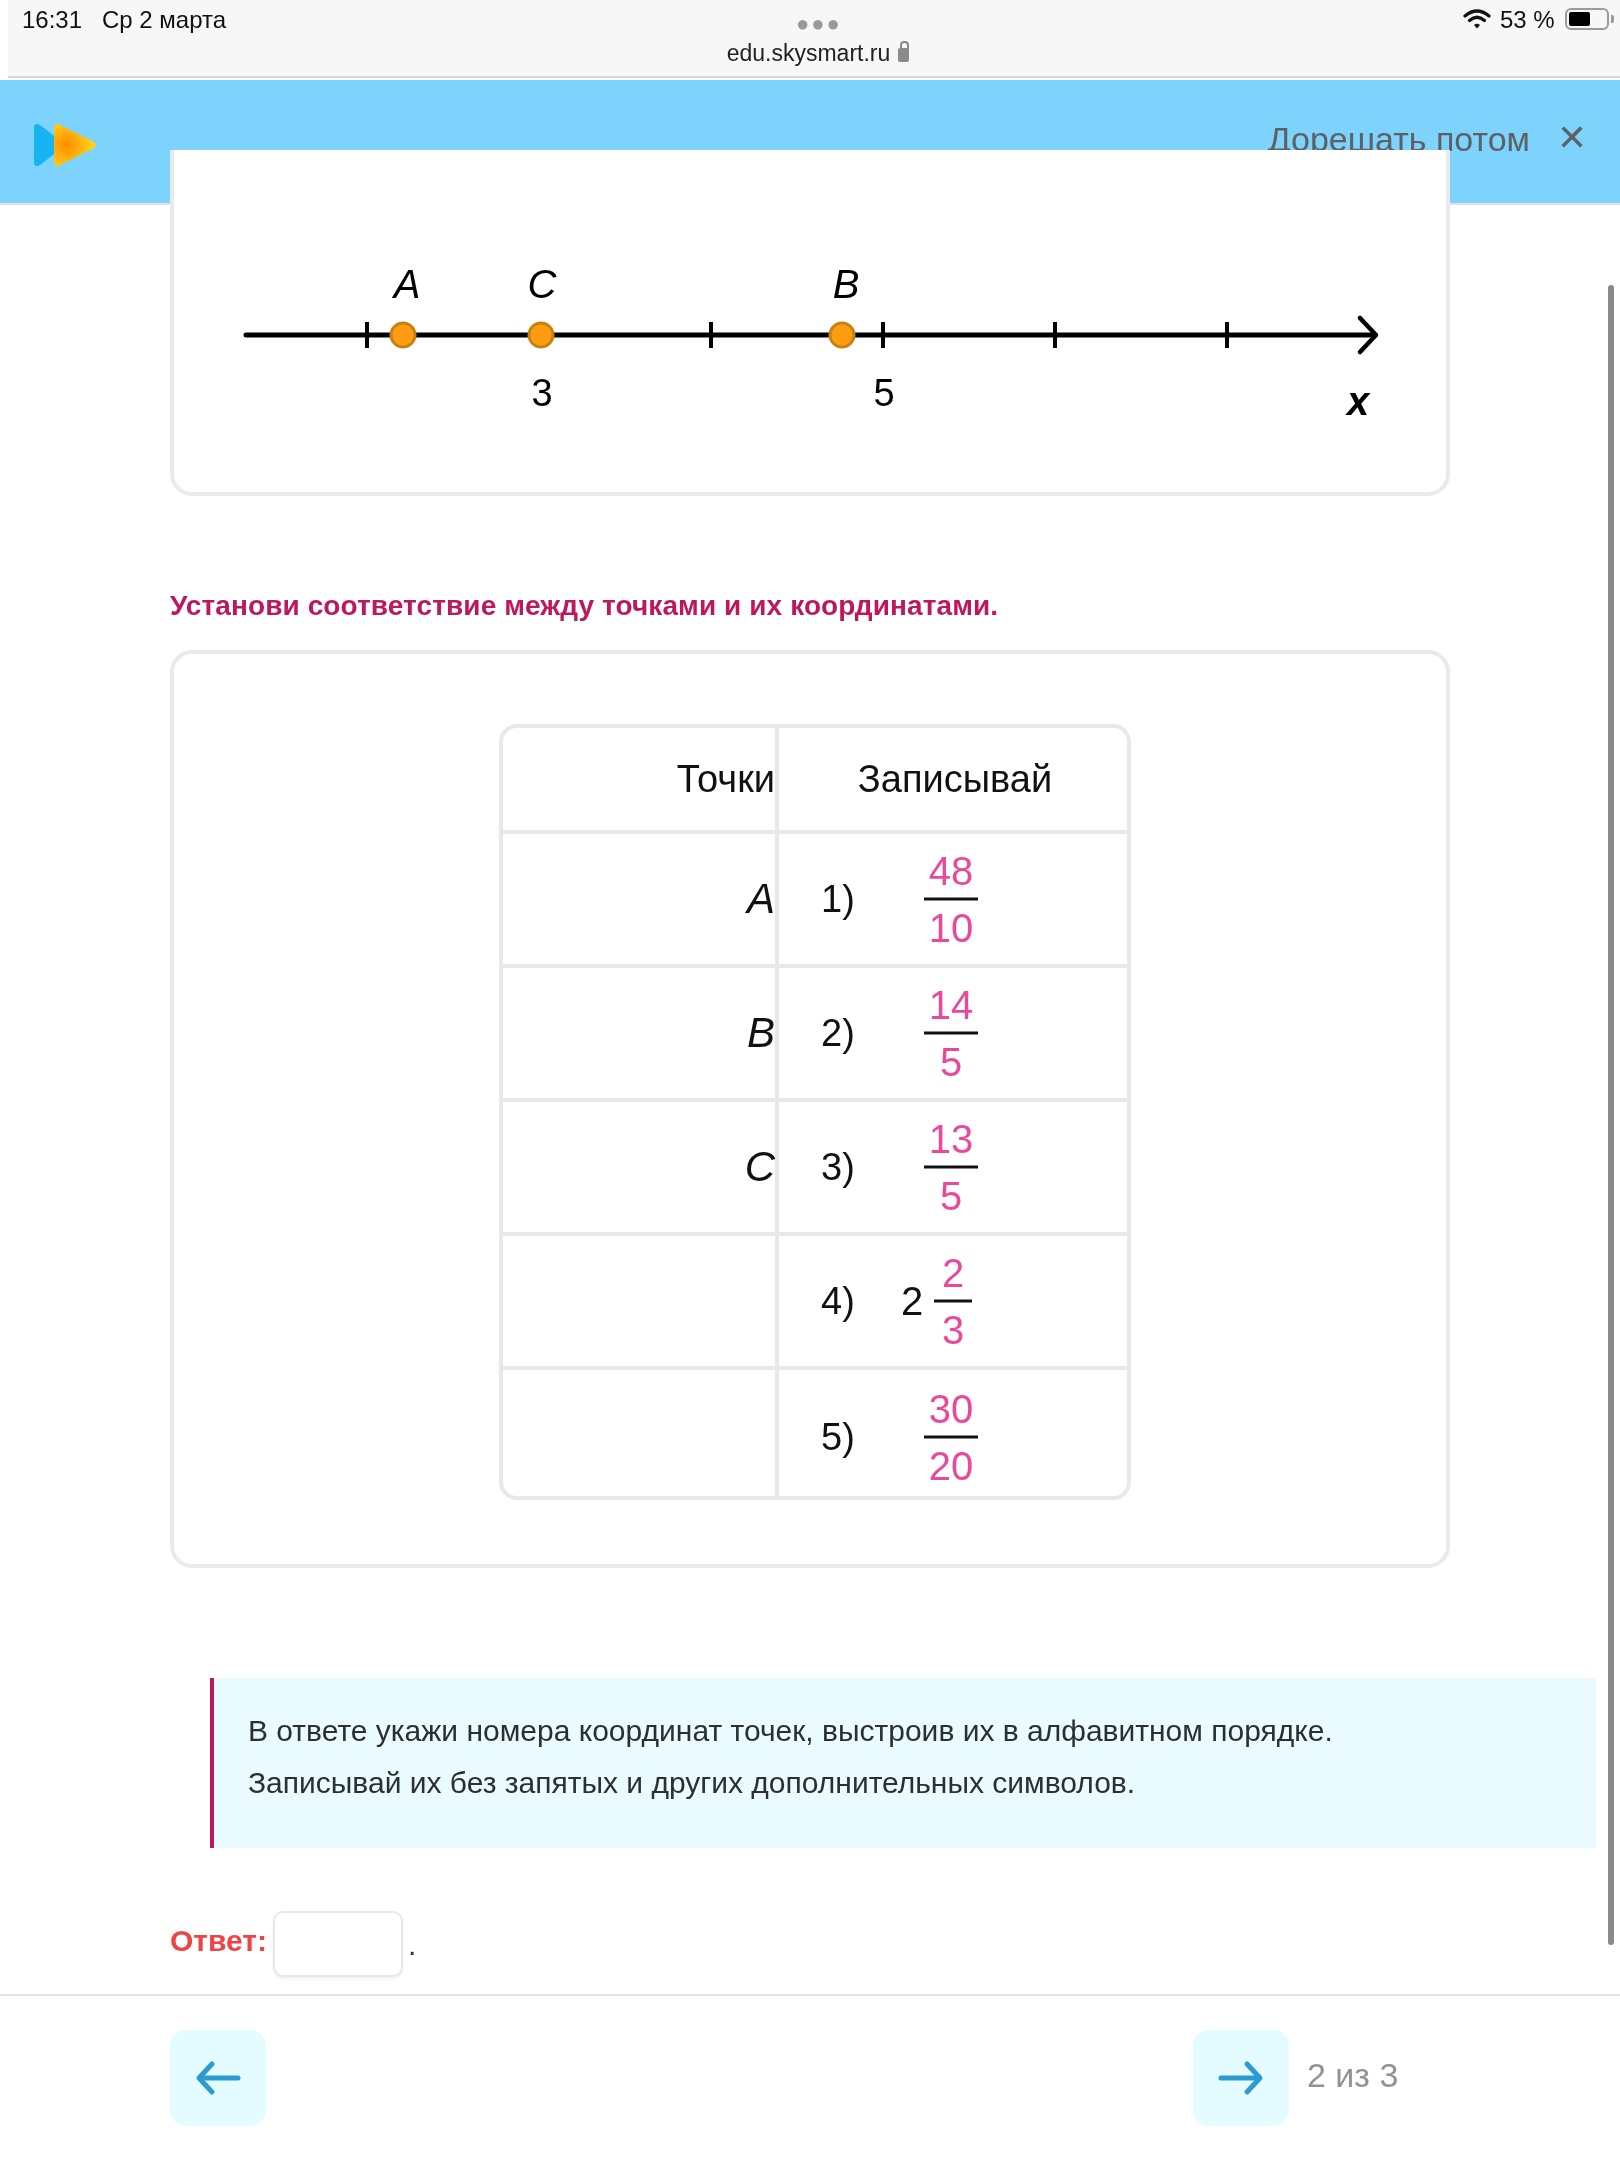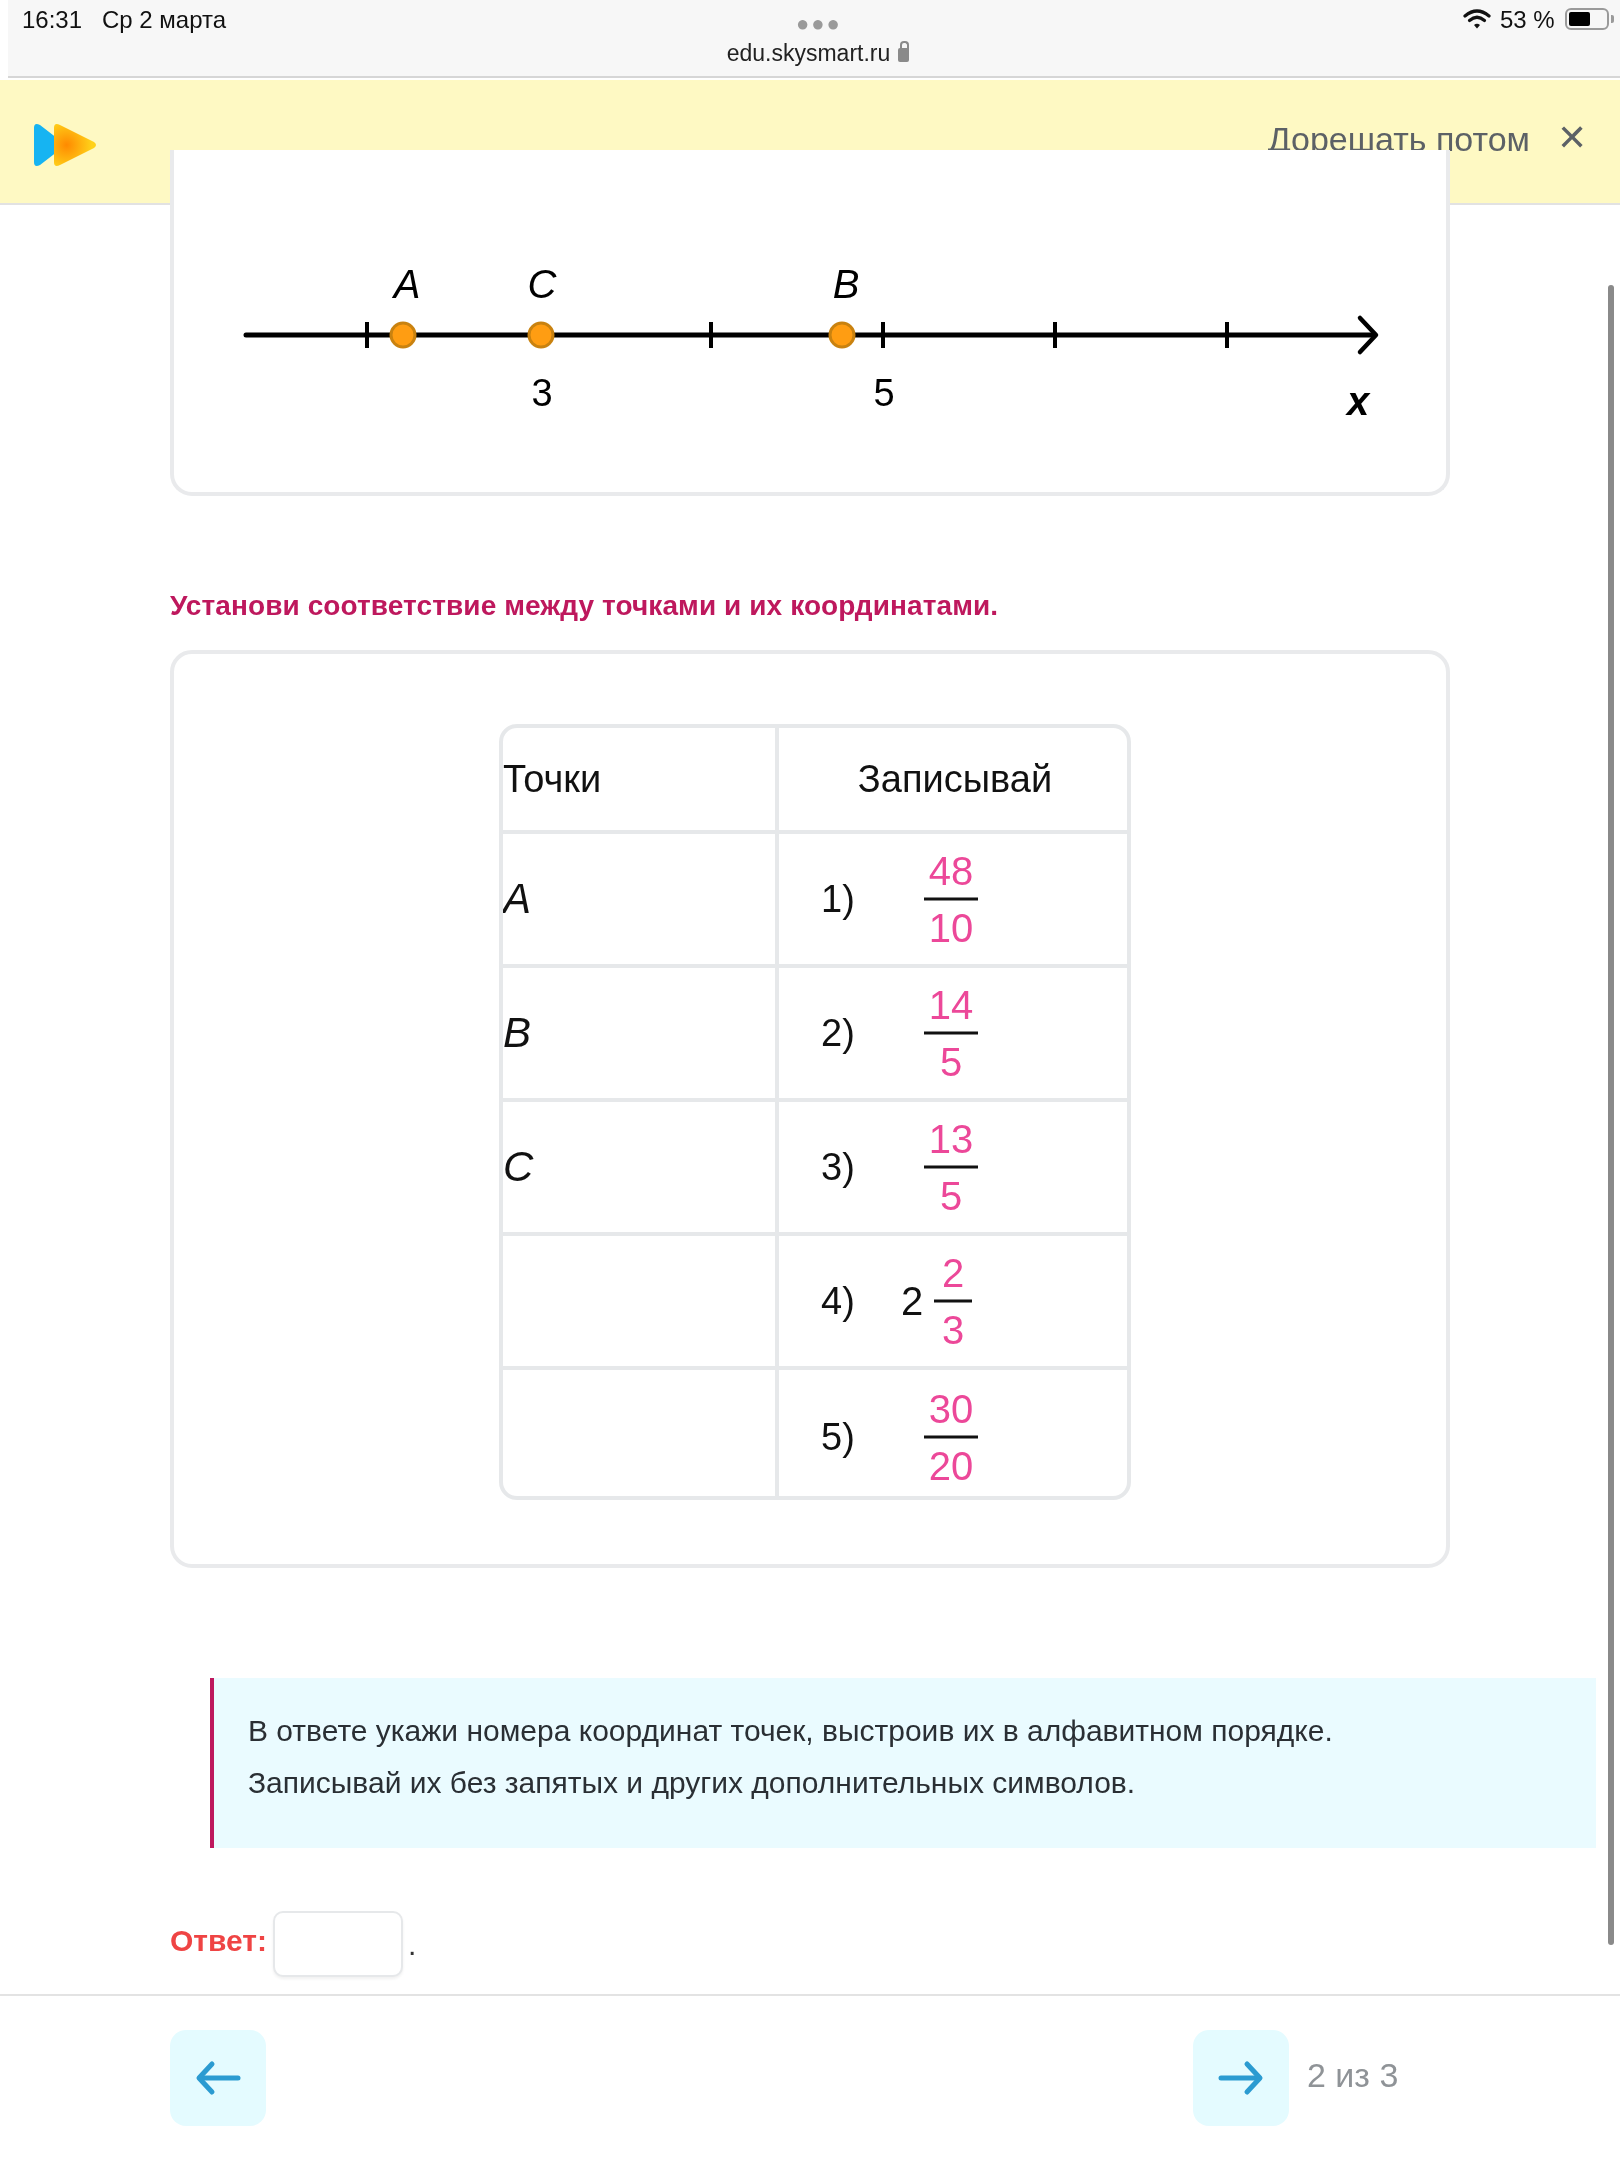--- a/index.html
+++ b/index.html
@@ -13,40 +13,40 @@
   #sb-url { position: absolute; left: 0; width: 1620px; top: 40px; text-align: center; font-size: 23px; color: #222; }
   #sb-lock { display: inline-block; width: 11px; height: 14px; background: #8a8a8a; border-radius: 2px; margin-left: 8px; position: relative; top: 1px; }
   #sb-lock::before { content: ""; position: absolute; left: 2px; top: -7px; width: 5px; height: 7px; border: 2px solid #8a8a8a; border-bottom: none; border-radius: 4px 4px 0 0; }
   #sb-wifi { position: absolute; left: 1455px; top: 8px; width: 28px; height: 22px; }
   #sb-battery-pct { position: absolute; left: 1492px; top: 6px; font-size: 24px; color: #111; }
   #sb-battery { position: absolute; left: 1557px; top: 8px; width: 44px; height: 22px; border: 2px solid #9a9a9a; border-radius: 6px; }
   #sb-battery-fill { position: absolute; left: 2px; top: 2px; width: 21px; height: 14px; background: #000; border-radius: 2px; }
   #sb-battery-tip { position: absolute; left: 1603px; top: 15px; width: 3px; height: 8px; background: #9a9a9a; border-radius: 0 2px 2px 0; }
 
   
-  #header { position: absolute; left: 0; top: 80px; width: 1620px; height: 125px; background: #fef9c3; border-bottom: 2px solid #e2e2e2; }
+  #header { position: absolute; left: 0; top: 80px; width: 1620px; height: 125px; background: #7dd3fc; border-bottom: 2px solid #e2e2e2; }
   #logo { position: absolute; left: 32px; top: 42px; width: 66px; height: 46px; }
   #later-btn { position: absolute; right: 90px; top: 40px; font-size: 34px; color: #5c6166; cursor: pointer; }
   #close-btn { position: absolute; right: 30px; top: 38px; width: 36px; height: 40px; font-size: 36px; color: #5c6166; cursor: pointer; line-height: 40px; text-align: center; }
 
   
   #scrollbar { position: absolute; left: 1608px; top: 285px; width: 6px; height: 1660px; background: #8a8a8a; border-radius: 3px; }
 
   
   .card { position: absolute; background: #fff; border: 4px solid #e9eaec; border-radius: 22px; }
   #card1 { left: 170px; top: 150px; width: 1280px; height: 346px; border-top: none; border-radius: 0 0 22px 22px; }
   #numline { position: absolute; left: 0; top: 0; }
 
   #task-text { position: absolute; left: 170px; top: 590px; font-size: 28px; font-weight: bold; color: #be185d; letter-spacing: 0.1px; }
 
   #card2 { left: 170px; top: 650px; width: 1280px; height: 918px; }
   #match-table { position: absolute; left: 325px; top: 70px; width: 632px; height: 776px; border: 4px solid #e6e8ea; border-radius: 18px; overflow: hidden; }
   .trow { position: absolute; left: 0; width: 100%; border-bottom: 4px solid #e6e8ea; }
   .trow:last-child { border-bottom: none; }
-  .tcell-left { position: absolute; left: 0; top: 0; width: 276px; height: 100%; border-right: 4px solid #e6e8ea; display: flex; align-items: center; justify-content: flex-start; }
+  .tcell-left { position: absolute; left: 0; top: 0; width: 276px; height: 100%; border-right: 4px solid #e6e8ea; display: flex; align-items: center; justify-content: flex-end; }
   .tcell-right { position: absolute; left: 280px; top: 0; right: 0; height: 100%; }
   .th { font-size: 38px; color: #111; }
   .pt { font-size: 42px; font-style: italic; color: #111; }
   .num-label { position: absolute; left: 38px; top: 50%; transform: translateY(-50%); font-size: 38px; color: #111; }
   .frac { position: absolute; left: 138px; top: 50%; transform: translateY(-50%); width: 60px; text-align: center; font-size: 40px; color: #ec4899; line-height: 42px; }
   .frac .bar { display: block; height: 3px; background: #111; margin: 6px 3px; }
   .whole { position: absolute; left: 118px; top: 50%; transform: translateY(-50%); font-size: 40px; color: #111; }
   .frac.mixed { left: 148px; width: 44px; }
 
   

